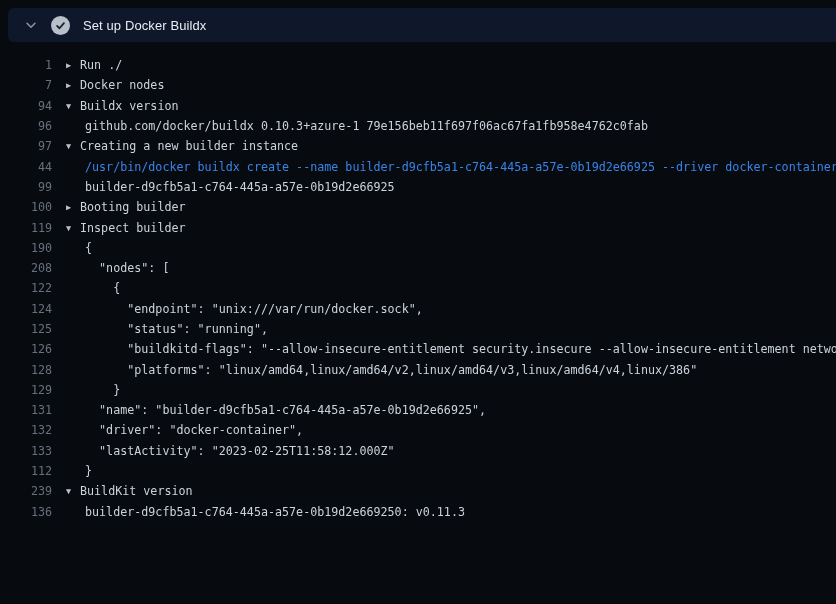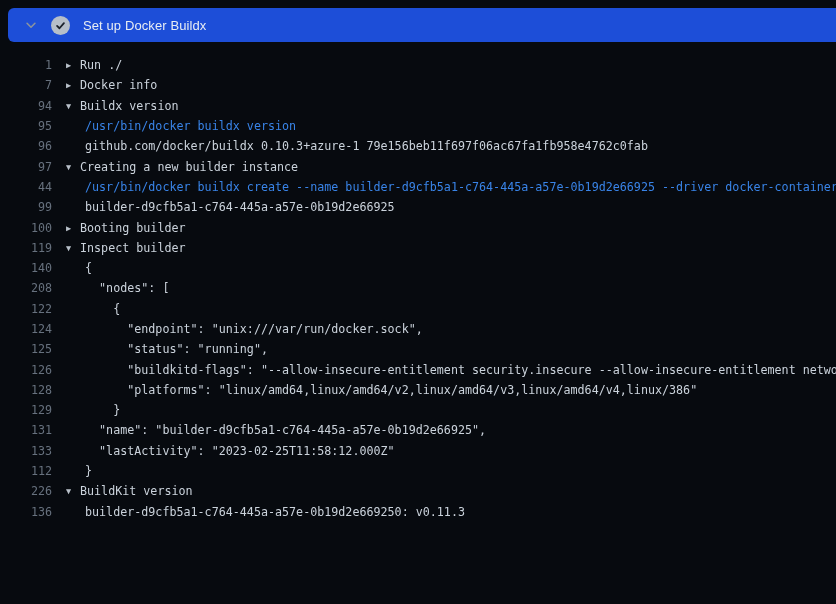--- a/index.html
+++ b/index.html
@@ -6,21 +6,21 @@
   html,body { width:836px; height:604px; overflow:hidden; }
   body {
     background:#070a0f;
     font-family:"Liberation Sans", sans-serif;
     position:relative;
   }
   .header-bar {
     position:absolute;
     left:8px; top:8px; right:0;
     height:34px;
-    background:#1d4ed8;
+    background:#0f172a;
     border-radius:6px 0 0 6px;
     display:flex;
     align-items:center;
     padding:0 12px;
     cursor:pointer;
   }
   .chevron-btn {
     width:22px; height:22px;
     display:flex; align-items:center; justify-content:center;
     color:#8b949e;
@@ -88,35 +88,35 @@
   <span class="status-circle">
     <svg width="11" height="11" viewBox="0 0 16 16">
       <path d="M3 8.5 L6.5 12 L13 4.5" fill="none" stroke="#1c222b" stroke-width="2.6" stroke-linecap="round" stroke-linejoin="round"></path>
     </svg>
   </span>
   <span class="step-title">Set up Docker Buildx</span>
 </div>
 
 <div class="log-area">
     <div class="line"><span class="num">1</span><span class="content group"><span class="arrow">▶</span><span>Run ./</span></span></div>
-    <div class="line"><span class="num">7</span><span class="content group"><span class="arrow">▶</span><span>Docker info</span></span></div>
+    <div class="line"><span class="num">7</span><span class="content group"><span class="arrow">▶</span><span>Docker nodes</span></span></div>
     <div class="line"><span class="num">94</span><span class="content group"><span class="arrow">▼</span><span>Buildx version</span></span></div>
-    <div class="line"><span class="num">95</span><span class="content command">/usr/bin/docker buildx version</span></div>
     <div class="line"><span class="num">96</span><span class="content output">github.com/docker/buildx 0.10.3+azure-1 79e156beb11f697f06ac67fa1fb958e4762c0fab</span></div>
     <div class="line"><span class="num">97</span><span class="content group"><span class="arrow">▼</span><span>Creating a new builder instance</span></span></div>
     <div class="line"><span class="num">44</span><span class="content command">/usr/bin/docker buildx create --name builder-d9cfb5a1-c764-445a-a57e-0b19d2e66925 --driver docker-container</span></div>
     <div class="line"><span class="num">99</span><span class="content output">builder-d9cfb5a1-c764-445a-a57e-0b19d2e66925</span></div>
     <div class="line"><span class="num">100</span><span class="content group"><span class="arrow">▶</span><span>Booting builder</span></span></div>
     <div class="line"><span class="num">119</span><span class="content group"><span class="arrow">▼</span><span>Inspect builder</span></span></div>
-    <div class="line"><span class="num">140</span><span class="content output">{</span></div>
+    <div class="line"><span class="num">190</span><span class="content output">{</span></div>
     <div class="line"><span class="num">208</span><span class="content output">  "nodes": [</span></div>
     <div class="line"><span class="num">122</span><span class="content output">    {</span></div>
     <div class="line"><span class="num">124</span><span class="content output">      "endpoint": "unix:///var/run/docker.sock",</span></div>
     <div class="line"><span class="num">125</span><span class="content output">      "status": "running",</span></div>
     <div class="line"><span class="num">126</span><span class="content output">      "buildkitd-flags": "--allow-insecure-entitlement security.insecure --allow-insecure-entitlement network.host",</span></div>
     <div class="line"><span class="num">128</span><span class="content output">      "platforms": "linux/amd64,linux/amd64/v2,linux/amd64/v3,linux/amd64/v4,linux/386"</span></div>
     <div class="line"><span class="num">129</span><span class="content output">    }</span></div>
     <div class="line"><span class="num">131</span><span class="content output">  "name": "builder-d9cfb5a1-c764-445a-a57e-0b19d2e66925",</span></div>
+    <div class="line"><span class="num">132</span><span class="content output">  "driver": "docker-container",</span></div>
     <div class="line"><span class="num">133</span><span class="content output">  "lastActivity": "2023-02-25T11:58:12.000Z"</span></div>
     <div class="line"><span class="num">112</span><span class="content output">}</span></div>
-    <div class="line"><span class="num">226</span><span class="content group"><span class="arrow">▼</span><span>BuildKit version</span></span></div>
+    <div class="line"><span class="num">239</span><span class="content group"><span class="arrow">▼</span><span>BuildKit version</span></span></div>
     <div class="line"><span class="num">136</span><span class="content output">builder-d9cfb5a1-c764-445a-a57e-0b19d2e669250: v0.11.3</span></div>
   </div>
 
 </body></html>

